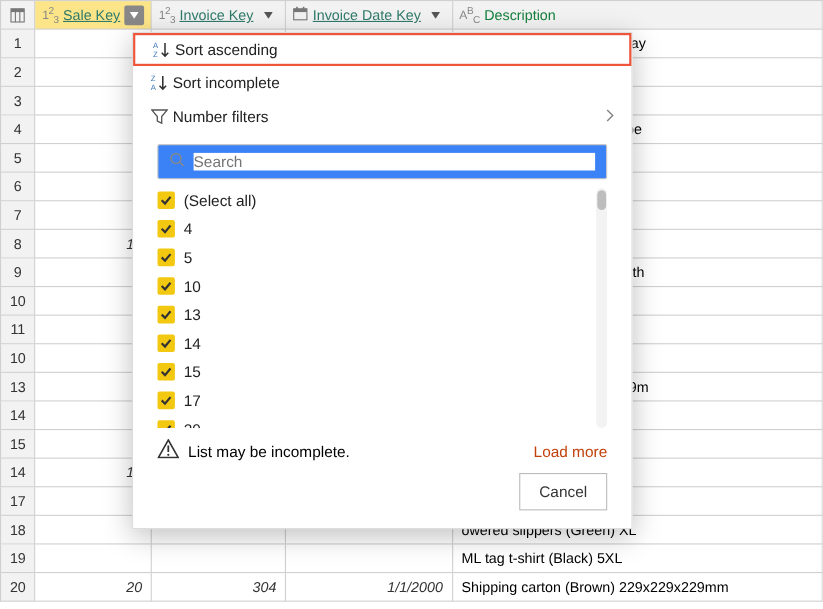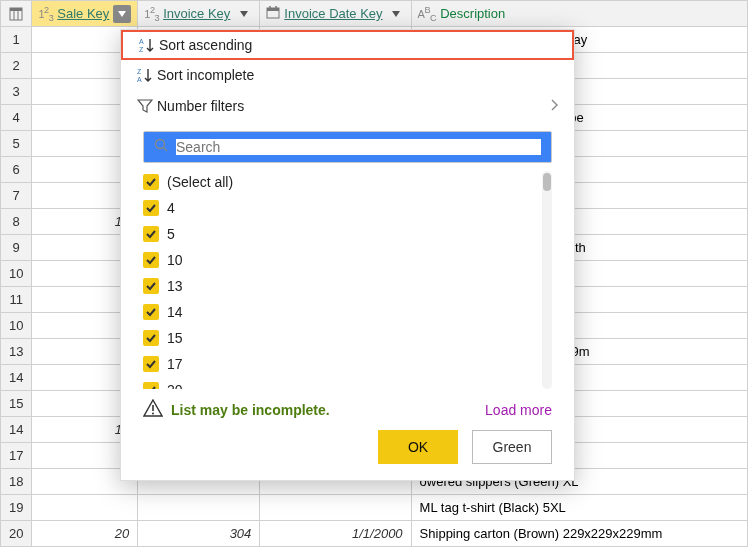--- a/index.html
+++ b/index.html
@@ -39,22 +39,22 @@
   .fp-search input { border: none; outline: none; font-size: 14px; color: #777; width: 100%; }
   .fp-list { margin: 0 22px; height: 218px; overflow: hidden; position: relative; padding-right: 16px; }
   .fp-list-inner { display: flex; flex-direction: column; gap: 4px; }
   .fp-check { display: flex; align-items: center; gap: 8px; font-size: 14px; color: #222; height: 22px; }
   .fp-check .cb { width: 16px; height: 16px; border-radius: 2px; background: #f2c811; display: flex; align-items: center; justify-content: center; }
   .fp-check .cb svg { display: block; }
   .fp-scroll-track { position: absolute; right: 0; top: 0; width: 10px; height: 100%; background: #f3f3f3; border-radius: 5px; }
   .fp-scroll-thumb { position: absolute; right: 1px; top: 2px; width: 8px; height: 18px; background: #bdbdbd; border-radius: 4px; }
 
   .fp-footer1 { display: flex; align-items: center; padding: 10px 22px 4px; gap: 8px; font-size: 14px; }
-  .fp-footer1 .warn { color: #4d7c0f; font-weight: bold; }
-  .fp-footer1 .loadmore { margin-left: auto; color: #a21caf; cursor: pointer; }
+  .fp-footer1 .warn { color: #000000; }
+  .fp-footer1 .loadmore { margin-left: auto; color: #c2410c; cursor: pointer; }
 
   .fp-footer2 { display: flex; justify-content: flex-end; padding: 6px 22px 16px; gap: 14px; }
   .fp-btn { min-width: 80px; height: 34px; font-size: 14px; cursor: pointer; display: flex; align-items: center; justify-content: center; }
   .fp-btn.ok { background: #f2c811; border: 1px solid #f2c811; color: #111; }
   .fp-btn.cancel { background: #fff; border: 1px solid #bbb; color: #333; }
 
   .sorticon { width: 20px; display: flex; align-items: center; }
 
 </style>
 </head>
@@ -402,16 +402,15 @@
           <path d="M10 1 L19 17 L1 17 Z" fill="none" stroke="#333" stroke-width="1.4"></path>
           <line x1="10" y1="6" x2="10" y2="12" stroke="#333" stroke-width="1.6"></line>
           <circle cx="10" cy="14.5" r="1" fill="#333"></circle>
         </svg>
     </span>
     <span class="warn">List may be incomplete.</span>
     <span class="loadmore">Load more</span>
   </div>
 
   <div class="fp-footer2">
-    <div class="fp-btn ok">OK</div>
-    <div class="fp-btn cancel">Green</div>
+    <div class="fp-btn cancel">Cancel</div>
   </div>
 </div>
 
 </body></html>

